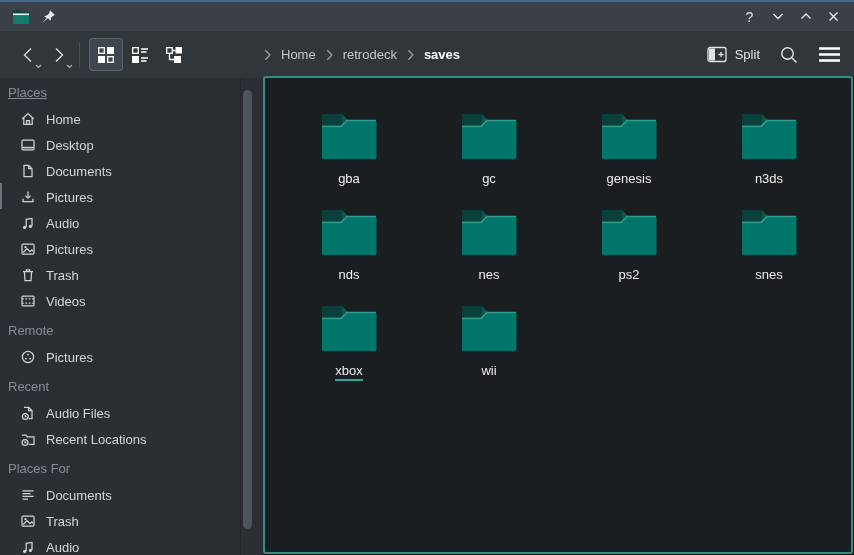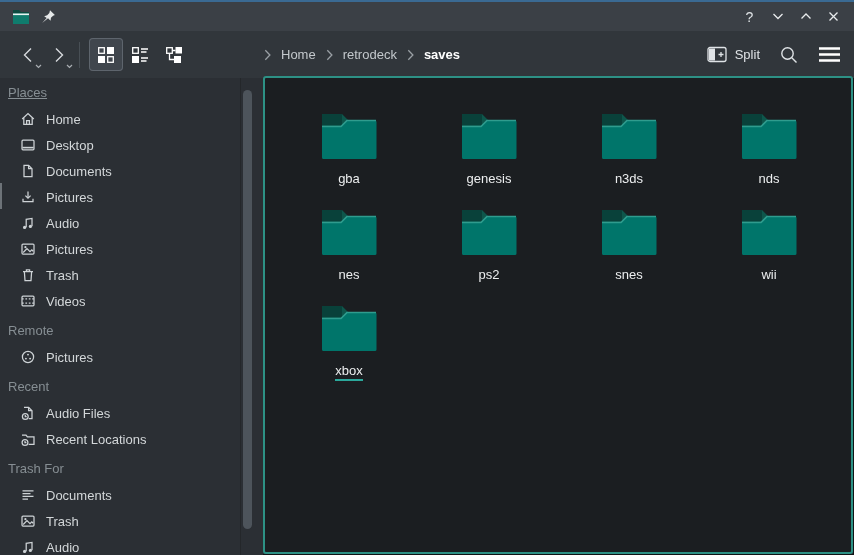--- a/index.html
+++ b/index.html
@@ -340,21 +340,21 @@
       <div class="side-item">
         <span class="icon">
           <svg width="16" height="16" viewBox="0 0 16 16" fill="none" stroke="#ced3d6" stroke-width="1.25">
             <path d="M2 4 h4 l1.4 1.8 H14 v7.6 H8.6"></path>
             <circle cx="5" cy="11.4" r="2.9"></circle>
             <path d="M5 9.9 v1.6 h1.4"></path>
           </svg>
         </span>
         <span>Recent Locations</span>
       </div>
-      <div class="section-title">Trash For</div>
+      <div class="section-title">Places For</div>
       <div class="side-item">
         <span class="icon">
           <svg width="16" height="16" viewBox="0 0 16 16" fill="none" stroke="#ced3d6" stroke-width="1.25">
             <path d="M2.5 3.8 h11 M2.5 6.6 h8 M2.5 9.4 h11 M2.5 12.2 h5.5"></path>
           </svg>
         </span>
         <span>Documents</span>
       </div>
       <div class="side-item">
         <span class="icon">
@@ -391,20 +391,29 @@
 </svg></div>
         <div class="folder-label">gba</div>
       </div>
       <div class="folder-cell">
         <div><svg width="58" height="49" viewBox="0 0 58 49">
   <path d="M2 2 h20 l6 6 h28 v14 H2 z" fill="#0e564b"></path>
   <path d="M2 2 h20 v11 H2 z" fill="#09413a"></path>
   <path d="M2 14.5 h19 l6 -6 h28 a1.5 1.5 0 0 1 1.5 1.5 V45.5 a1.5 1.5 0 0 1 -1.5 1.5 H3.5 A1.5 1.5 0 0 1 2 45.5 z" fill="#00756a"></path>
   <path d="M2 14.5 h19 l6 -6 h29" stroke="#2f9c8e" stroke-width="1.7" fill="none"></path>
 </svg></div>
+        <div class="folder-label">gc</div>
+      </div>
+      <div class="folder-cell">
+        <div><svg width="58" height="49" viewBox="0 0 58 49">
+  <path d="M2 2 h20 l6 6 h28 v14 H2 z" fill="#0e564b"></path>
+  <path d="M2 2 h20 v11 H2 z" fill="#09413a"></path>
+  <path d="M2 14.5 h19 l6 -6 h28 a1.5 1.5 0 0 1 1.5 1.5 V45.5 a1.5 1.5 0 0 1 -1.5 1.5 H3.5 A1.5 1.5 0 0 1 2 45.5 z" fill="#00756a"></path>
+  <path d="M2 14.5 h19 l6 -6 h29" stroke="#2f9c8e" stroke-width="1.7" fill="none"></path>
+</svg></div>
         <div class="folder-label">genesis</div>
       </div>
       <div class="folder-cell">
         <div><svg width="58" height="49" viewBox="0 0 58 49">
   <path d="M2 2 h20 l6 6 h28 v14 H2 z" fill="#0e564b"></path>
   <path d="M2 2 h20 v11 H2 z" fill="#09413a"></path>
   <path d="M2 14.5 h19 l6 -6 h28 a1.5 1.5 0 0 1 1.5 1.5 V45.5 a1.5 1.5 0 0 1 -1.5 1.5 H3.5 A1.5 1.5 0 0 1 2 45.5 z" fill="#00756a"></path>
   <path d="M2 14.5 h19 l6 -6 h29" stroke="#2f9c8e" stroke-width="1.7" fill="none"></path>
 </svg></div>
         <div class="folder-label">n3ds</div>
@@ -445,26 +454,26 @@
 </svg></div>
         <div class="folder-label">snes</div>
       </div>
       <div class="folder-cell">
         <div><svg width="58" height="49" viewBox="0 0 58 49">
   <path d="M2 2 h20 l6 6 h28 v14 H2 z" fill="#0e564b"></path>
   <path d="M2 2 h20 v11 H2 z" fill="#09413a"></path>
   <path d="M2 14.5 h19 l6 -6 h28 a1.5 1.5 0 0 1 1.5 1.5 V45.5 a1.5 1.5 0 0 1 -1.5 1.5 H3.5 A1.5 1.5 0 0 1 2 45.5 z" fill="#00756a"></path>
   <path d="M2 14.5 h19 l6 -6 h29" stroke="#2f9c8e" stroke-width="1.7" fill="none"></path>
 </svg></div>
+        <div class="folder-label current">xbox</div>
+      </div>
+      <div class="folder-cell">
+        <div><svg width="58" height="49" viewBox="0 0 58 49">
+  <path d="M2 2 h20 l6 6 h28 v14 H2 z" fill="#0e564b"></path>
+  <path d="M2 2 h20 v11 H2 z" fill="#09413a"></path>
+  <path d="M2 14.5 h19 l6 -6 h28 a1.5 1.5 0 0 1 1.5 1.5 V45.5 a1.5 1.5 0 0 1 -1.5 1.5 H3.5 A1.5 1.5 0 0 1 2 45.5 z" fill="#00756a"></path>
+  <path d="M2 14.5 h19 l6 -6 h29" stroke="#2f9c8e" stroke-width="1.7" fill="none"></path>
+</svg></div>
         <div class="folder-label">wii</div>
       </div>
-      <div class="folder-cell">
-        <div><svg width="58" height="49" viewBox="0 0 58 49">
-  <path d="M2 2 h20 l6 6 h28 v14 H2 z" fill="#0e564b"></path>
-  <path d="M2 2 h20 v11 H2 z" fill="#09413a"></path>
-  <path d="M2 14.5 h19 l6 -6 h28 a1.5 1.5 0 0 1 1.5 1.5 V45.5 a1.5 1.5 0 0 1 -1.5 1.5 H3.5 A1.5 1.5 0 0 1 2 45.5 z" fill="#00756a"></path>
-  <path d="M2 14.5 h19 l6 -6 h29" stroke="#2f9c8e" stroke-width="1.7" fill="none"></path>
-</svg></div>
-        <div class="folder-label current">xbox</div>
-      </div>
     </main>
 
 </div>
 
 </body></html>

